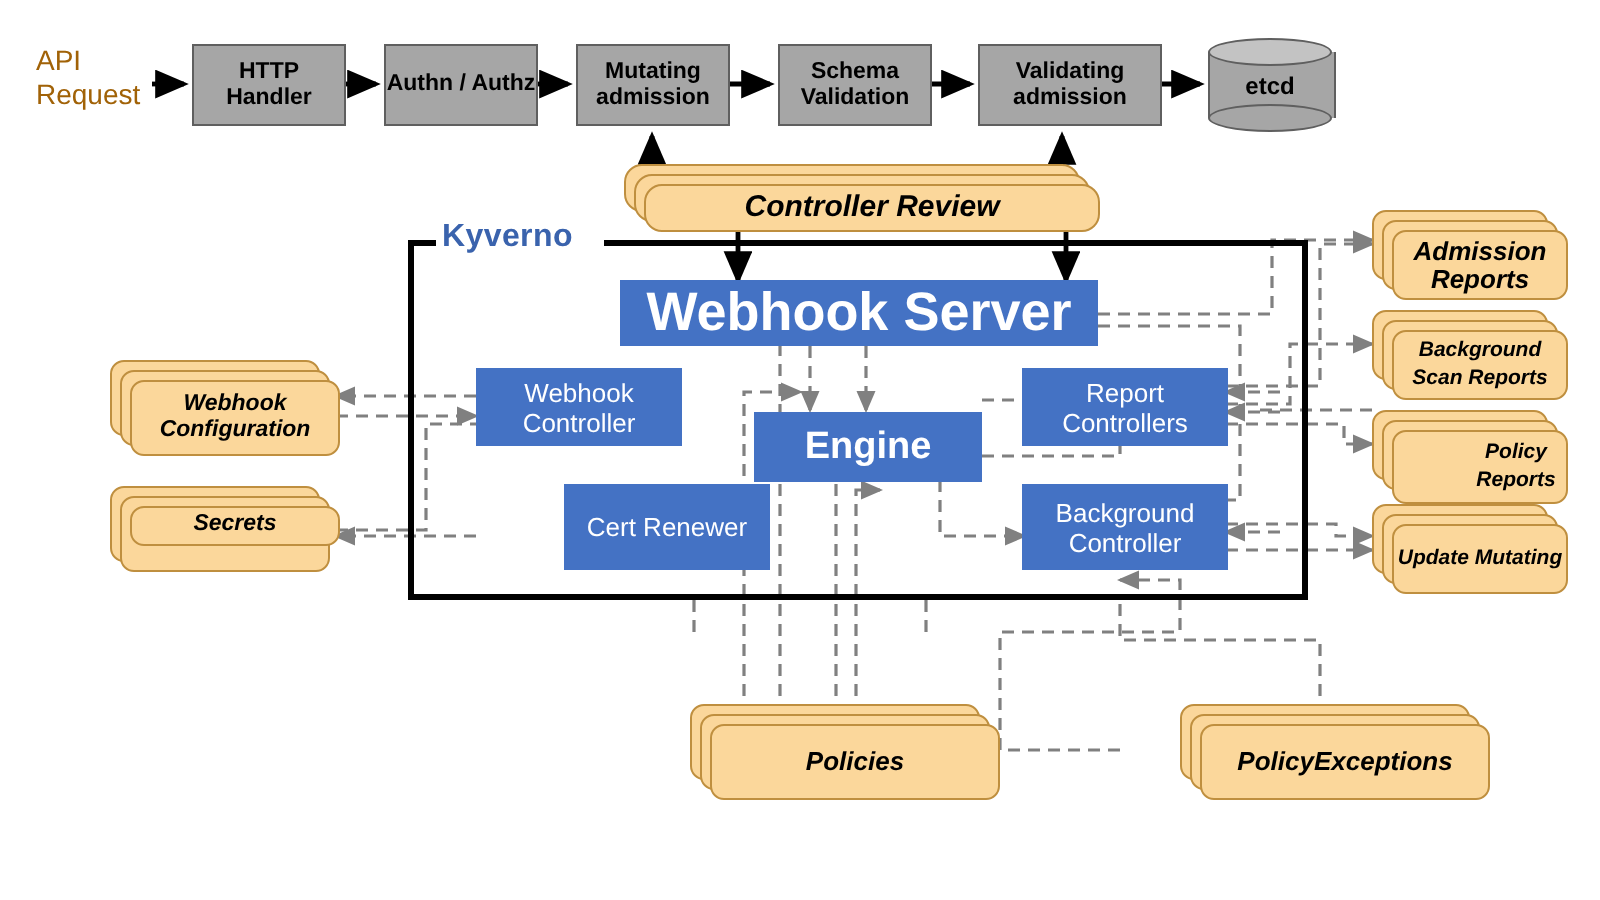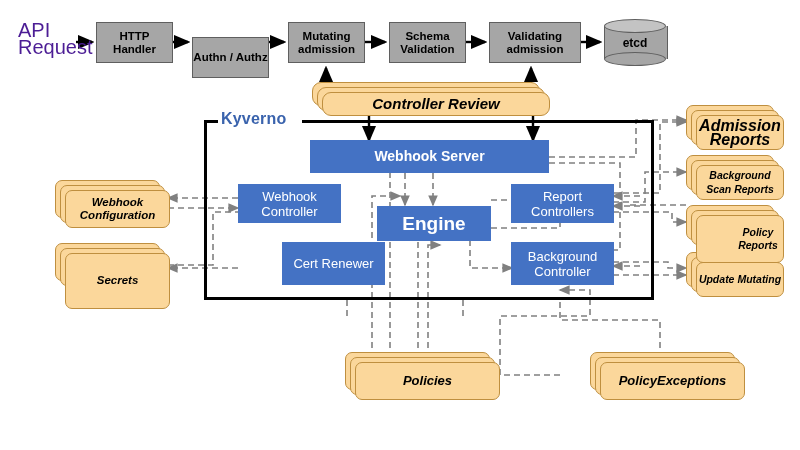--- a/index.html
+++ b/index.html
@@ -27,21 +27,21 @@
   }
   
   .blue{
     background:#4472c4;
     border:1px solid #4472c4;
     color:#ffffff;
     font-size:13px;
     line-height:15px;
   }
   .blue.big{font-size:19px;font-weight:bold;}
-  .blue.huge{font-size:14px;font-weight:bold;}
+  .blue.huge{font-size:27px;font-weight:bold;}
 
   
   .stack{position:absolute;}
   .stack .sheet{
     position:absolute;
     box-sizing:border-box;
     background:#fbd79b;
     border:1px solid #bf8f3f;
     border-radius:7px;
   }
@@ -54,21 +54,21 @@
     color:#000;
     font-weight:bold;font-style:italic;
     font-size:11.5px;line-height:13.5px;
     z-index:3;
   }
   .stack.band .sheet{border-radius:9px;}
   .stack.band .sheet.s3{font-size:15px;}
 
   
   .plain-label{
-    position:absolute;color:#4c1d95;font-size:20px;line-height:17px;
+    position:absolute;color:#a16207;font-size:14px;line-height:17px;
   }
 
   
   #kyverno-box{
     position:absolute;
     box-sizing:border-box;
     border:3px solid #000000;
     background:transparent;
   }
   
@@ -182,21 +182,21 @@
     </g>
   </svg>
 
   <div class="plain-label" style="left:18px;top:22px;width:70px;">
     <span>API Request</span>
   </div>
 
   <div class="node grey" style="left:96px;top:22px;width:77px;height:41px;">
     <span>HTTP Handler</span>
   </div>
-  <div class="node grey" style="left:192px;top:37px;width:77px;height:41px;">
+  <div class="node grey" style="left:192px;top:22px;width:77px;height:41px;">
     <span>Authn / Authz</span>
   </div>
   <div class="node grey" style="left:288px;top:22px;width:77px;height:41px;">
     <span>Mutating admission</span>
   </div>
   <div class="node grey" style="left:489px;top:22px;width:92px;height:41px;">
     <span>Validating admission</span>
   </div>
   <div class="node grey" style="left:389px;top:22px;width:77px;height:41px;">
     <span>Schema Validation</span>
@@ -245,39 +245,39 @@
 
   <div class="stack" style="left:55px;top:180px;width:115px;height:48px;">
     <div class="sheet s1" style="width:105px;height:38px;"></div>
     <div class="sheet s2" style="width:105px;height:38px;"></div>
     <div class="sheet s3" style="width:105px;height:38px;">Webhook Configuration</div>
   </div>
 
   <div class="stack" style="left:55px;top:243px;width:115px;height:48px;">
     <div class="sheet s1" style="width:105px;height:38px;"></div>
     <div class="sheet s2" style="width:105px;height:38px;"></div>
-    <div class="sheet s3" style="width:105px;height:56px;">Secrets</div>
+    <div class="sheet s3" style="width:105px;height:20px;">Secrets</div>
   </div>
 
   <div class="stack" style="left:686px;top:105px;width:98px;height:45px;">
     <div class="sheet s1" style="width:88px;height:35px;"></div>
     <div class="sheet s2" style="width:88px;height:35px;"></div>
-    <div class="sheet s3" style="width:88px;height:35px;font-size:16px;">Admission Reports</div>
+    <div class="sheet s3" style="width:88px;height:35px;font-size:13px;">Admission Reports</div>
   </div>
 
   <div class="stack" style="left:686px;top:155px;width:98px;height:45px;">
     <div class="sheet s1" style="width:88px;height:35px;"></div>
     <div class="sheet s2" style="width:88px;height:35px;"></div>
     <div class="sheet s3" style="width:88px;height:35px;font-size:10.5px;">Background Scan Reports</div>
   </div>
 
   <div class="stack" style="left:686px;top:205px;width:98px;height:45px;">
     <div class="sheet s1" style="width:88px;height:35px;"></div>
     <div class="sheet s2" style="width:88px;height:35px;"></div>
-    <div class="sheet s3" style="width:88px;height:48px;font-size:10.5px;padding-left:36px;">Policy Reports</div>
+    <div class="sheet s3" style="width:88px;height:37px;font-size:10.5px;padding-left:36px;">Policy Reports</div>
   </div>
 
   <div class="stack" style="left:686px;top:252px;width:98px;height:45px;">
     <div class="sheet s1" style="width:88px;height:35px;"></div>
     <div class="sheet s2" style="width:88px;height:35px;"></div>
     <div class="sheet s3" style="width:88px;height:35px;font-size:10.5px;">Update Mutating</div>
   </div>
 
   <div class="stack" style="left:345px;top:352px;width:155px;height:48px;">
     <div class="sheet s1" style="width:145px;height:38px;"></div>

